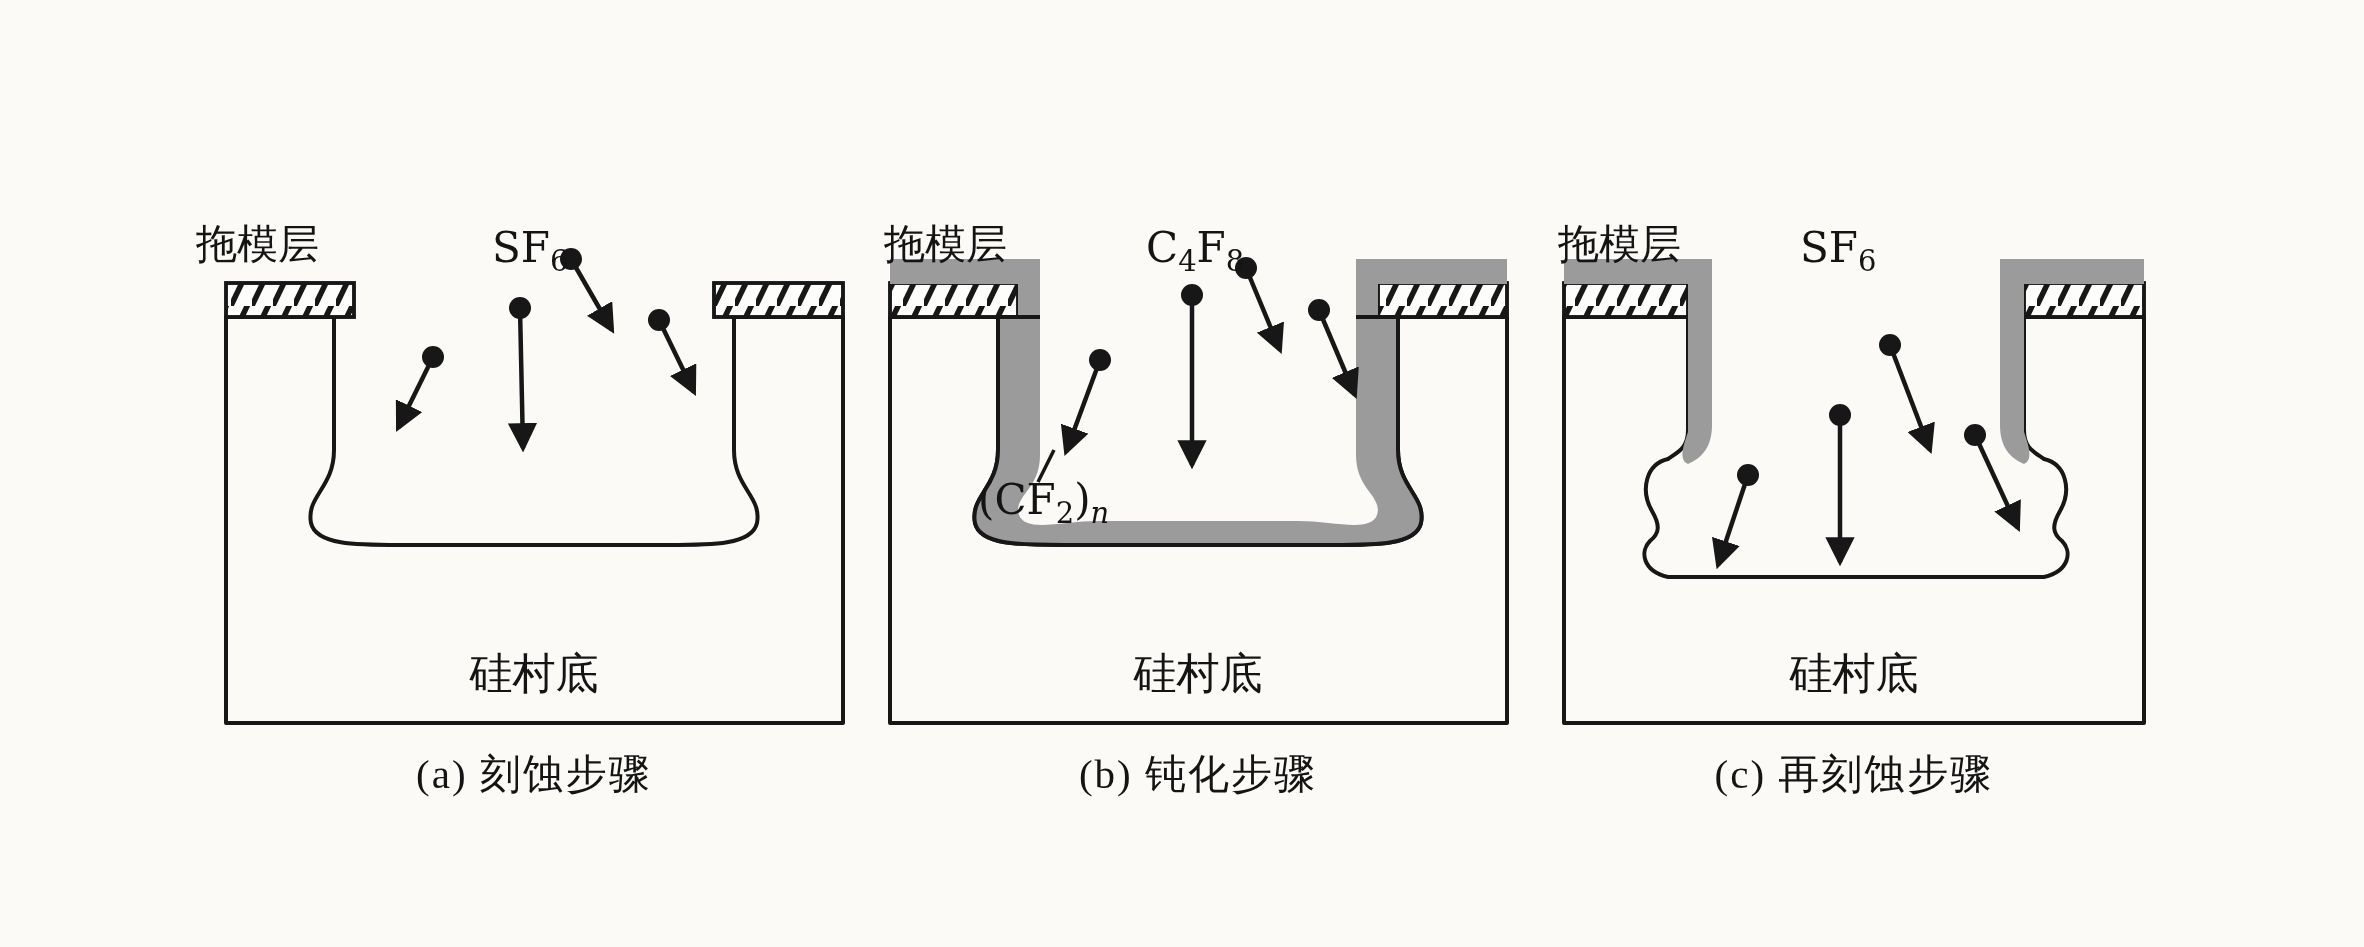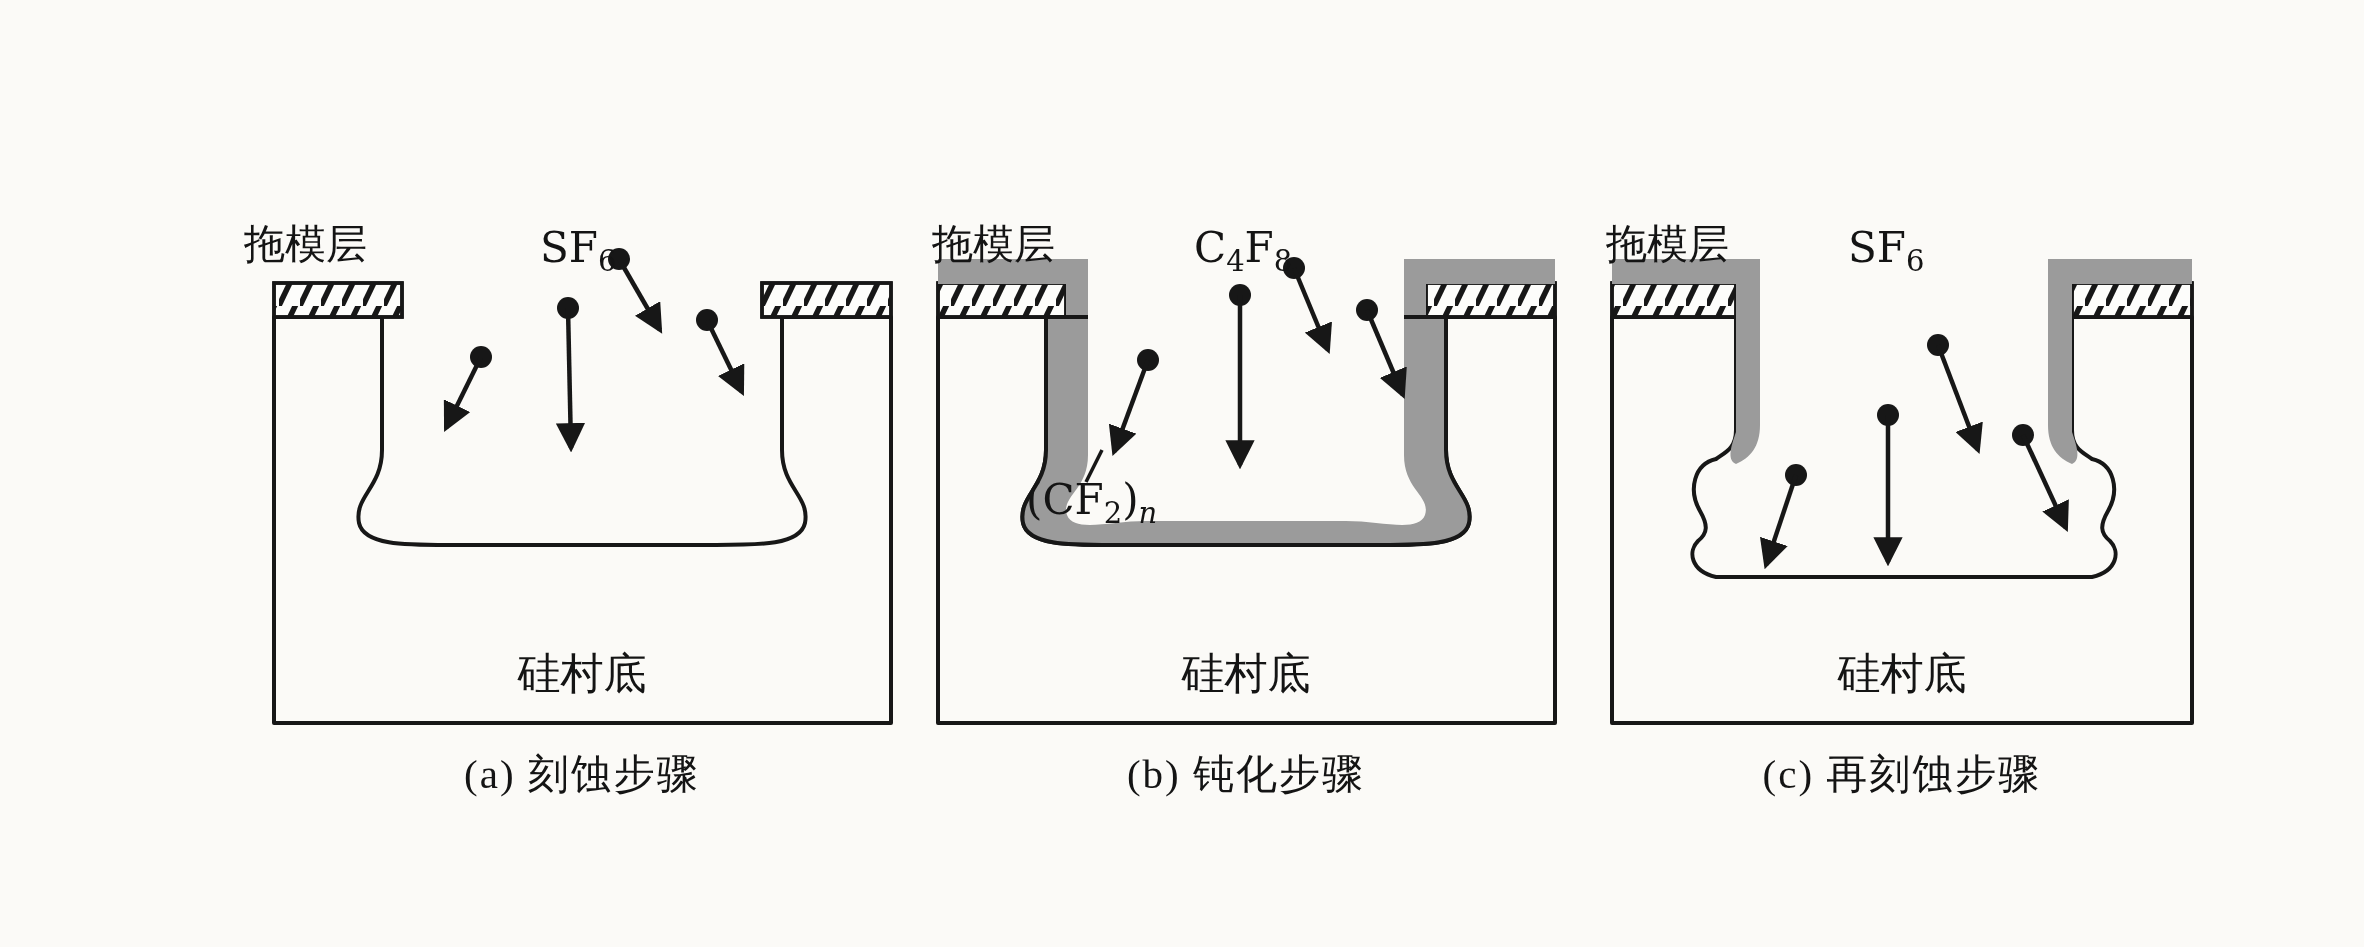--- a/index.html
+++ b/index.html
@@ -2,21 +2,21 @@
 <html><head>
 <meta charset="utf-8">
 <style>
   html,body{margin:0;padding:0;}
   body{
     width:2364px;height:947px;
     background:#fbfaf7;
     font-family:"Liberation Serif","DejaVu Serif",serif;
     overflow:hidden;
   }
-  .stage{position:relative;width:1992px;height:947px;margin-left:48px;}
+  .stage{position:relative;width:1992px;height:947px;}
   svg{display:block;}
   .outline{fill:#fbfaf7;stroke:#171717;stroke-width:4;stroke-linejoin:round;}
   .mask{stroke:#171717;stroke-width:3.5;}
   .maskbase{fill:#fdfdfb;stroke:#171717;stroke-width:3.5;}
   .ion-line{stroke:#171717;stroke-width:4.5;fill:none;}
   .ion-dot{fill:#171717;}
   .leader{stroke:#171717;stroke-width:3.5;fill:none;}
   .graypart{stroke:none;}
   .graypart-outlined{stroke:#171717;stroke-width:4;stroke-linejoin:round;}
   .cavity{stroke:none;fill:#fbfaf7;}

